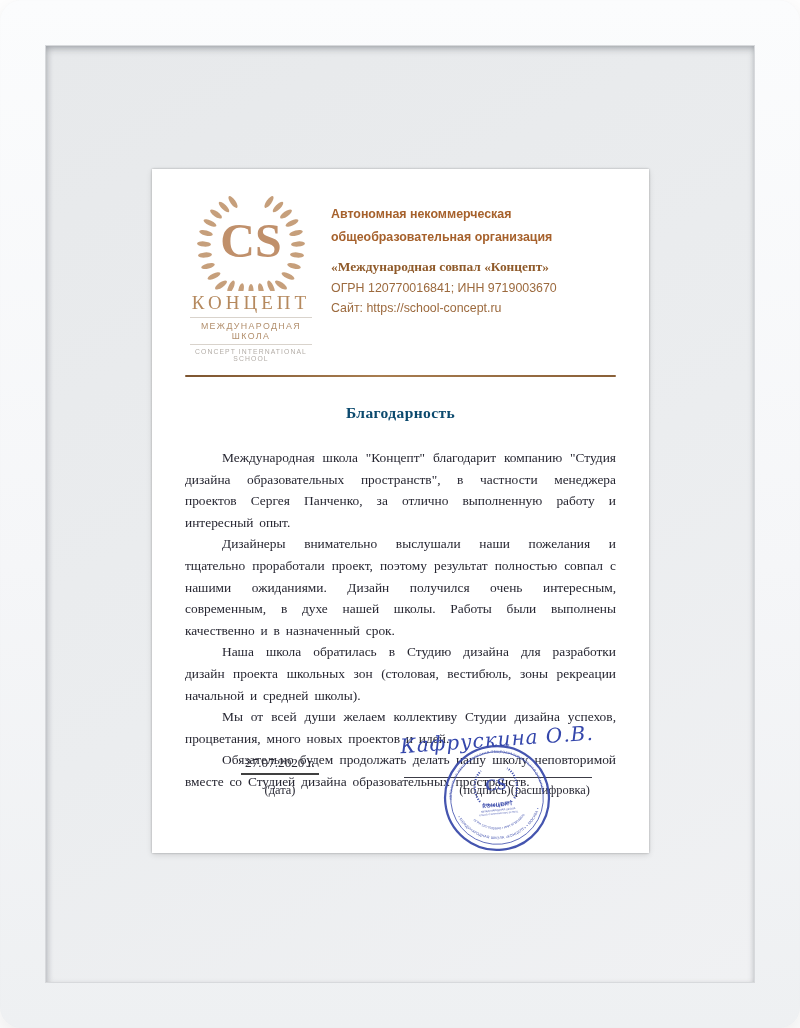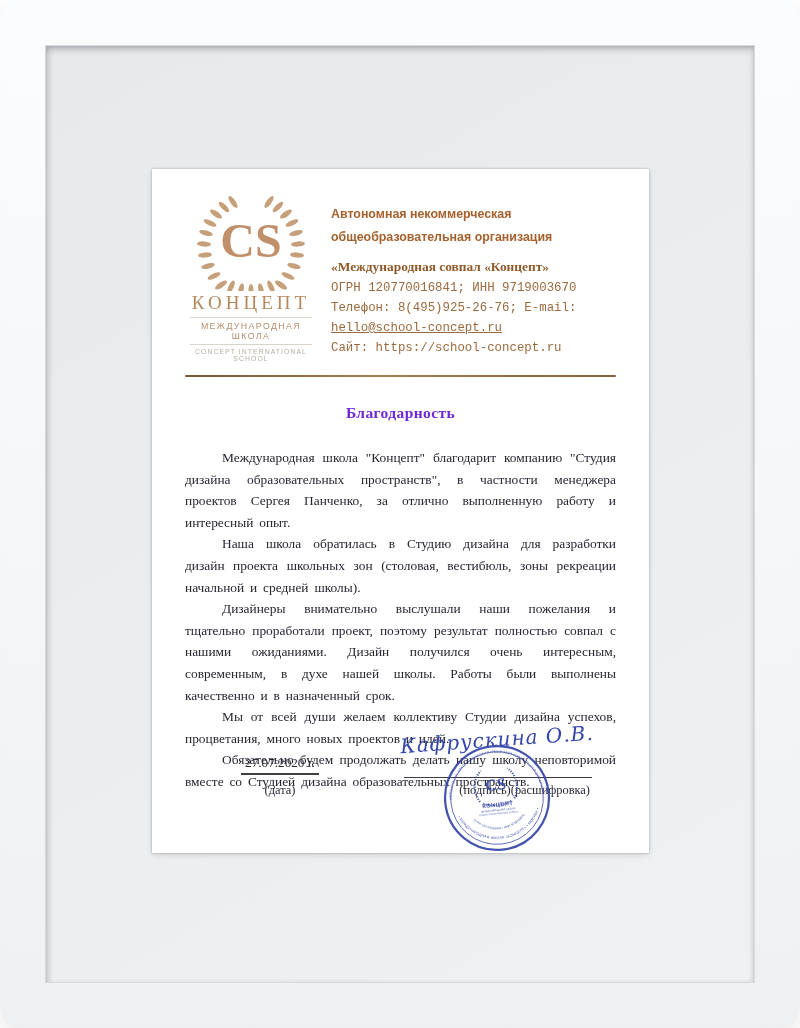--- a/index.html
+++ b/index.html
@@ -27,27 +27,27 @@
   .logo{width:132px;flex:none;text-align:center;}
   .logo svg{display:block;margin:0 auto;}
   .logo-name{font-family:"Liberation Serif",serif;font-size:19px;letter-spacing:4px;color:#b5895e;margin-top:1px;}
   .logo-rule{height:1px;background:#d9d3cc;margin:3px 5px;}
   .logo-sub-ru{font-family:"Liberation Sans",sans-serif;font-size:8.8px;letter-spacing:1.4px;color:#b28f6d;}
   .logo-sub-en{font-family:"Liberation Sans",sans-serif;font-size:6.8px;letter-spacing:1.1px;color:#b3ada7;margin-top:2px;}
 
   .info{flex:1;padding-top:8px;}
   .org-type{font-family:"Liberation Sans",sans-serif;font-weight:bold;font-size:12.4px;line-height:23px;color:#a6612c;}
   .school-name{margin-top:10px;font-family:"Liberation Serif",serif;font-weight:bold;font-size:13.4px;color:#8f5a2a;}
-  .contact{font-family:Liberation Mono, monospace;font-size:12.4px;line-height:20px;color:#9c6a3e;margin-top:3px;}
+  .contact{font-family:Liberation Sans, sans-serif;font-size:12.4px;line-height:20px;color:#9c6a3e;margin-top:3px;}
   .contact .email{text-decoration:underline;color:#9c6a3e;}
 
   .divider{height:2px;margin-top:13px;background:linear-gradient(90deg,#7d5530,#a87d50 45%,#8a6038);border-radius:1px;}
 
   .title{text-align:center;margin-top:27px;font-family:"Liberation Serif",serif;font-weight:bold;
-    font-size:15.5px;letter-spacing:.4px;color:#6d28d9;}
+    font-size:15.5px;letter-spacing:.4px;color:#0c4a6e;}
 
   .body-text{margin-top:25px;font-family:"Liberation Serif",serif;font-size:13.4px;line-height:21.6px;
     color:#262631;text-align:justify;word-spacing:2.5px;}
   .body-text p{margin:0;text-indent:37px;}
 
   
   .footerRow{position:absolute;left:33px;right:33px;top:572px;height:110px;font-family:"Liberation Serif",serif;}
   .date-block{position:absolute;left:45px;top:12px;width:100px;text-align:center;color:#2a2a35;}
   .date-value{display:inline-block;font-size:13.2px;border-bottom:2px solid #404040;padding:0 4px 2px;}
   .date-caption{margin-top:8px;font-size:12.4px;}
@@ -112,34 +112,33 @@
             <div class="logo-sub-ru">МЕЖДУНАРОДНАЯ ШКОЛА</div>
             <div class="logo-rule"></div>
             <div class="logo-sub-en">CONCEPT INTERNATIONAL SCHOOL</div>
           </div>
 
           <div class="info">
             <div class="org-type">Автономная некоммерческая общеобразовательная организация</div>
             <div class="school-name">«Международная совпал «Концепт»</div>
             <div class="contact">
               <div>ОГРН 120770016841; ИНН 9719003670</div>
-              <div><span>Телефон: 8(495)925-26-76; E-mail: </span><span class="email">hello@school-concept.ru</span></div>
               <div>Сайт: https://school-concept.ru</div>
             </div>
           </div>
         </div>
 
         <div class="divider"></div>
 
         <div class="title">Благодарность</div>
 
         <div class="body-text">
           <p>Международная школа "Концепт" благодарит компанию "Студия дизайна образовательных пространств", в частности менеджера проектов Сергея Панченко, за отлично выполненную работу и интересный опыт.</p>
+          <p>Дизайнеры внимательно выслушали наши пожелания и тщательно проработали проект, поэтому результат полностью совпал с нашими ожиданиями. Дизайн получился очень интересным, современным, в духе нашей школы. Работы были выполнены качественно и в назначенный срок.</p>
           <p>Наша школа обратилась в Студию дизайна для разработки дизайн проекта школьных зон (столовая, вестибюль, зоны рекреации начальной и средней школы).</p>
-          <p>Дизайнеры внимательно выслушали наши пожелания и тщательно проработали проект, поэтому результат полностью совпал с нашими ожиданиями. Дизайн получился очень интересным, современным, в духе нашей школы. Работы были выполнены качественно и в назначенный срок.</p>
           <p>Мы от всей души желаем коллективу Студии дизайна успехов, процветания, много новых проектов и идей.</p>
           <p>Обязательно будем продолжать делать нашу школу неповторимой вместе со Студией дизайна образовательных пространств.</p>
         </div>
 
         <div class="footerRow">
           <div class="date-block">
             <span class="date-value">27.07.2020 г.</span>
             <div class="date-caption">(дата)</div>
           </div>
           <div class="sig-block">

